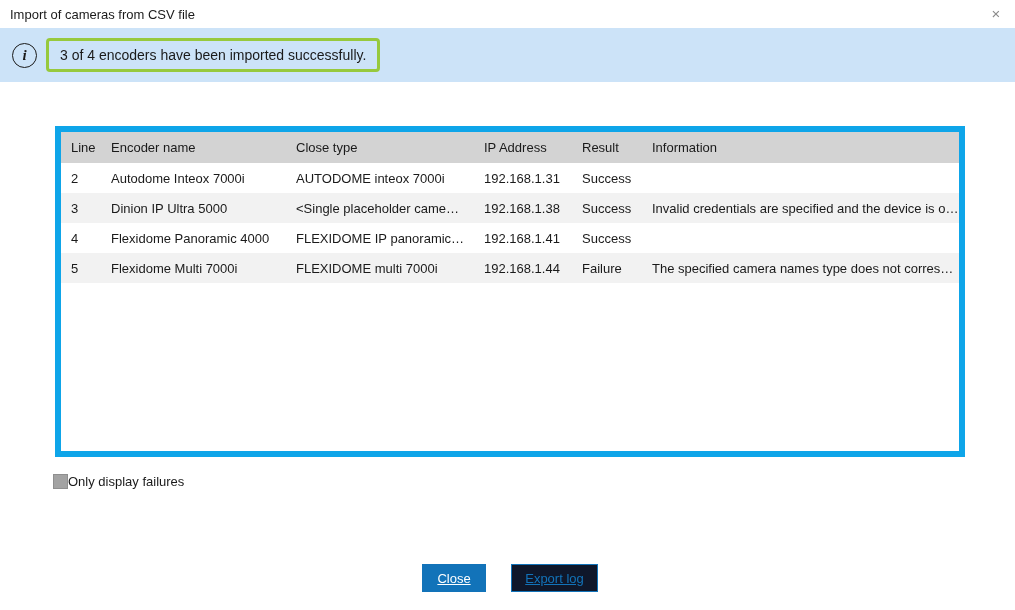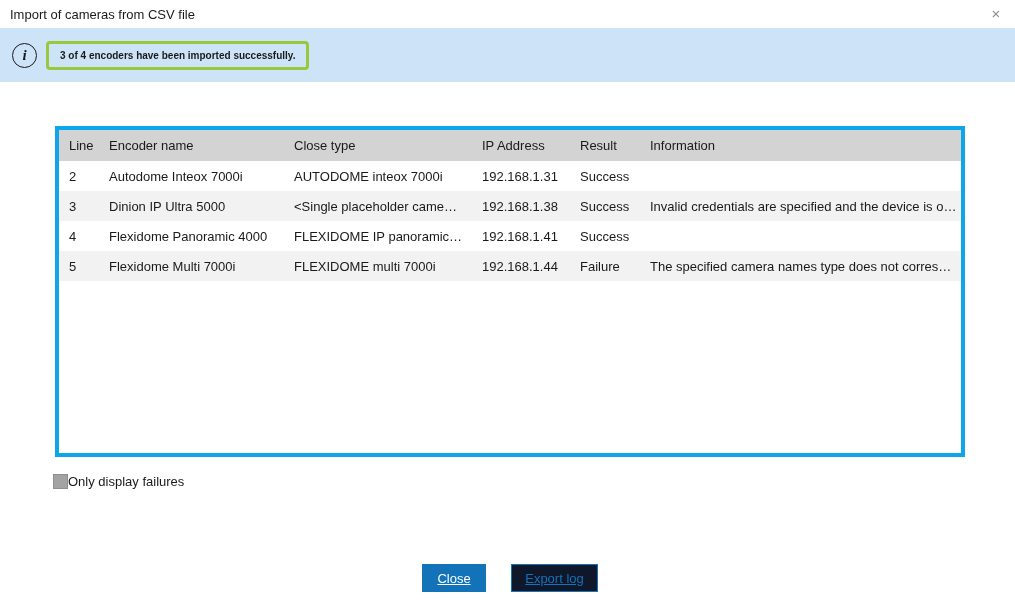--- a/index.html
+++ b/index.html
@@ -39,31 +39,30 @@
     display: flex; align-items: center; justify-content: center;
     font-family: "Liberation Serif", serif;
     font-size: 15px; font-style: italic; font-weight: bold;
     color: #1a1a1a; flex: 0 0 auto;
   }
   .banner-message {
     margin-left: 9px;
     border: 3px solid var(--highlight-green, #97c93d);
     border-radius: 4px;
     padding: 6px 11px;
-    font-size: 10px;
+    font-size: 14px;
     color: #1a1a1a;
     background: transparent;
-    font-weight: bold;
   }
 
   
   .table-wrap {
     position: absolute; left: 55px; top: 126px;
     width: 910px; height: 331px;
-    border: 4px solid #0ea5e9;
+    border: 6px solid #0ea5e9;
     background: #fff;
     overflow: hidden;
   }
   table.results {
     width: 100%;
     border-collapse: collapse;
     table-layout: fixed;
     font-size: 13px;
   }
   table.results th {

